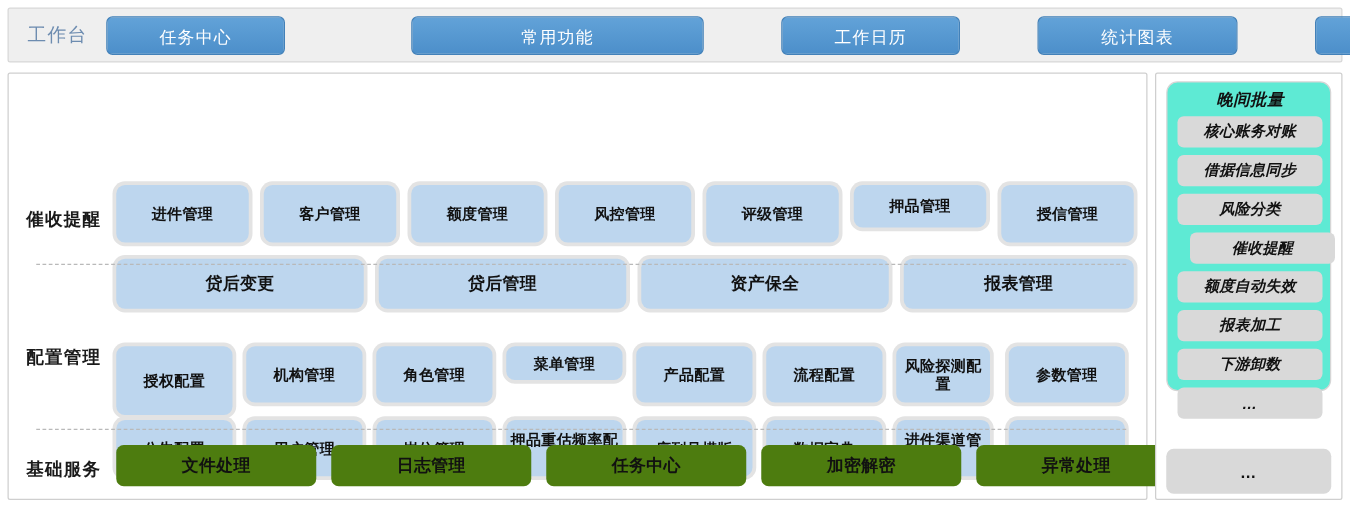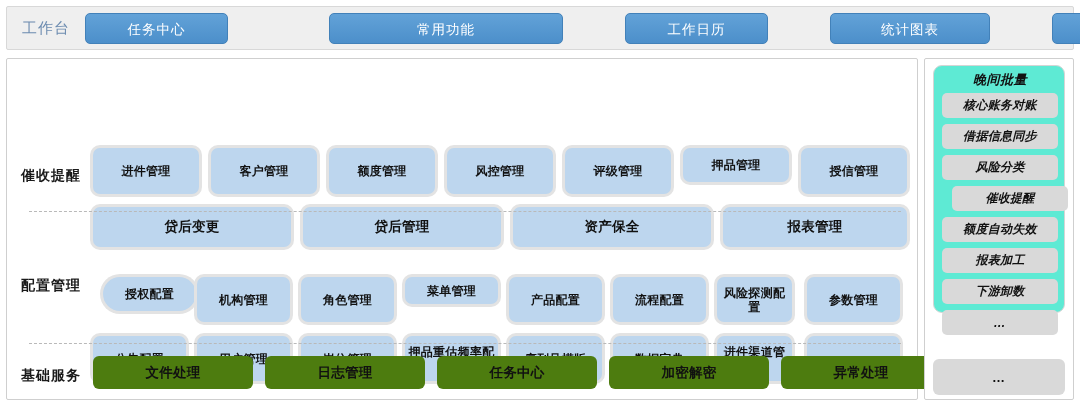--- a/index.html
+++ b/index.html
@@ -139,21 +139,21 @@
 
     <div class="tile blue wide" style="left:86px;top:148px;width:198px;height:40px;">贷后变更</div>
     <div class="tile blue wide" style="left:296px;top:148px;width:198px;height:40px;">贷后管理</div>
     <div class="tile blue wide" style="left:506px;top:148px;width:198px;height:40px;">资产保全</div>
     <div class="tile blue wide" style="left:716px;top:148px;width:184px;height:40px;">报表管理</div>
 
     <div class="divider" style="top:152px;"></div>
 
     <div class="sec-label" style="top:218px;">配置管理</div>
 
-    <div class="tile blue" style="left:96px;top:218px;width:93px;height:34px;border-radius:20px;">授权配置</div>
+    <div class="tile blue" style="left:86px;top:218px;width:93px;height:55px;">授权配置</div>
     <div class="tile blue" style="left:190px;top:218px;width:93px;height:45px;">机构管理</div>
     <div class="tile blue" style="left:294px;top:218px;width:93px;height:45px;">角色管理</div>
     <div class="tile blue" style="left:398px;top:218px;width:93px;height:27px;">菜单管理</div>
     <div class="tile blue" style="left:502px;top:218px;width:93px;height:45px;">产品配置</div>
     <div class="tile blue" style="left:710px;top:218px;width:75px;height:45px;">风险探测配置</div>
     <div class="tile blue" style="left:606px;top:218px;width:93px;height:45px;">流程配置</div>
     <div class="tile blue" style="left:800px;top:218px;width:93px;height:45px;">参数管理</div>
 
     <div class="tile blue" style="left:86px;top:277px;width:93px;height:45px;">公告配置</div>
     <div class="tile blue" style="left:190px;top:277px;width:93px;height:45px;">用户管理</div>

